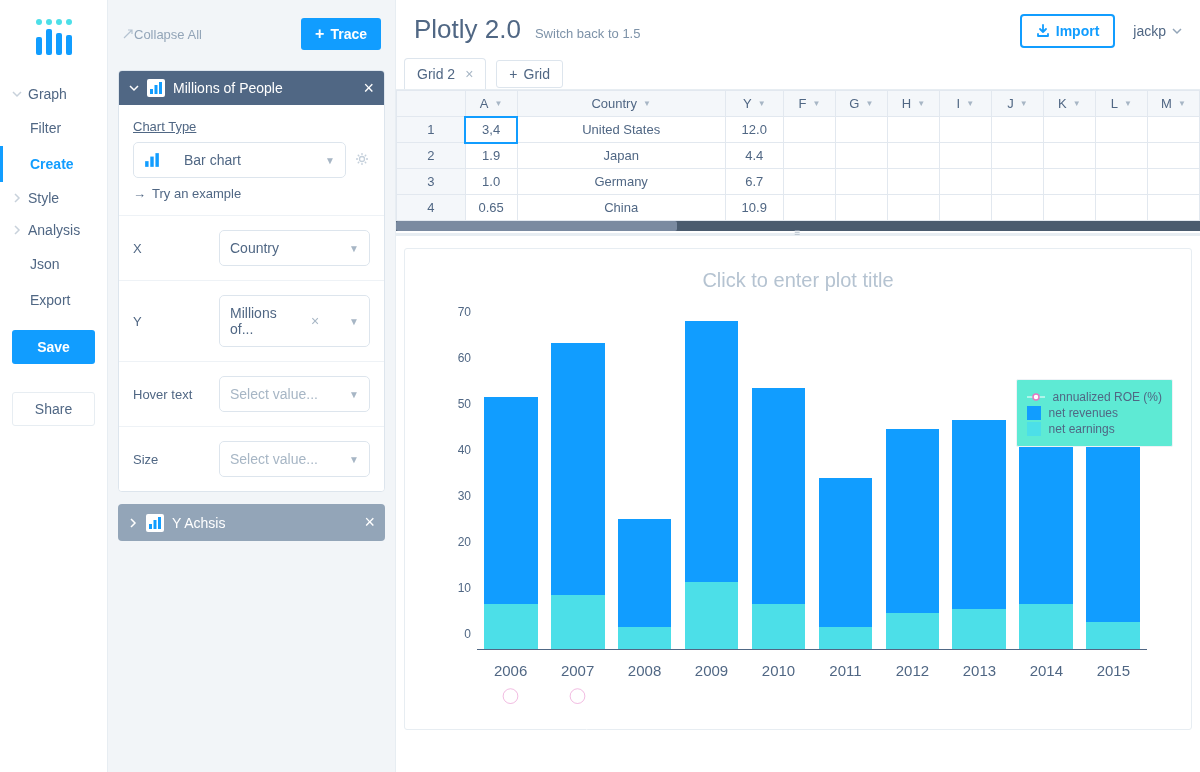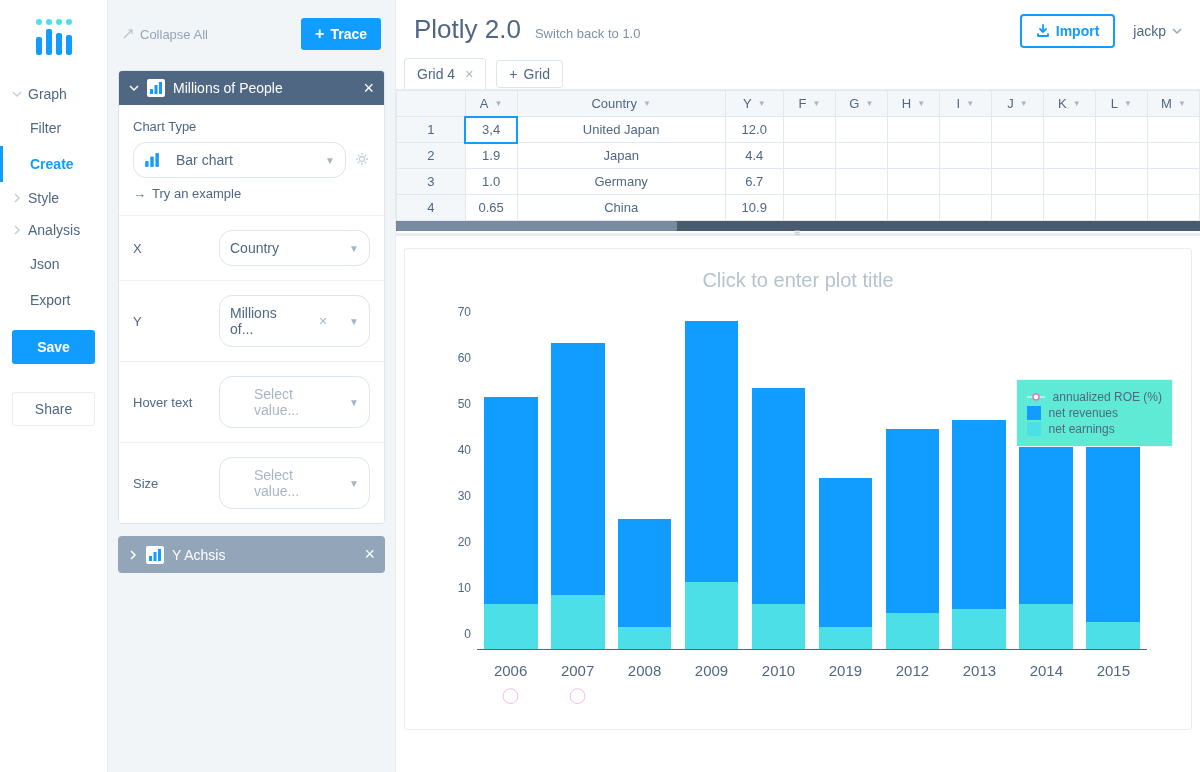--- a/index.html
+++ b/index.html
@@ -12,36 +12,36 @@
 .logo-bars span { width: 6px; background: #119dff; border-radius: 2px; }
 .nav-group { display: flex; align-items: center; padding: 8px 12px; cursor: pointer; color: #506784; font-size: 14px; }
 .nav-chevron { width: 10px; height: 10px; margin-right: 6px; opacity: 0.5; }
 .nav-item { padding: 10px 12px 10px 30px; cursor: pointer; color: #506784; font-size: 14px; }
 .nav-item.active { color: #119dff; font-weight: 600; border-left: 3px solid #119dff; padding-left: 27px; }
 .nav-action { padding: 12px; }
 .btn-primary { background: #119dff; color: #fff; border: none; border-radius: 3px; padding: 9px 8px; font-size: 14px; font-weight: 600; cursor: pointer; width: 100%; }
 .btn-secondary { background: #fff; color: #506784; border: 1px solid #e7edf2; border-radius: 3px; padding: 8px 16px; font-size: 14px; cursor: pointer; width: 100%; }
 .panel { width: 288px; background: #f2f5f8; border-right: 1px solid #e7edf2; padding: 10px; display: flex; flex-direction: column; gap: 12px; }
 .panel-header { display: flex; justify-content: space-between; align-items: center; padding: 8px 4px; }
-.collapse-all { color: #93a5b8; font-size: 13px; display: flex; align-items: center; gap: 6px; cursor: pointer; }
+.collapse-all { color: #93a5b8; font-size: 13px; display: flex; align-items: center; cursor: pointer; }
 .btn-new { background: #119dff; color: #fff; border: none; border-radius: 3px; padding: 8px 14px; font-size: 14px; font-weight: 600; cursor: pointer; display: flex; align-items: center; gap: 6px; }
 .trace-card { background: #fff; border: 1px solid #dde5ed; border-radius: 4px; overflow: hidden; }
 .trace-head { background: #506784; color: #fff; padding: 8px 10px; display: flex; align-items: center; gap: 8px; }
 .trace-head .chev { width: 10px; height: 10px; }
 .trace-head .icn { width: 18px; height: 18px; background: #fff; border-radius: 2px; display: flex; align-items: center; justify-content: center; }
 .trace-head .icn svg { width: 14px; height: 14px; }
 .trace-head .title { flex: 1; font-weight: 500; }
 .trace-head .close { cursor: pointer; font-size: 18px; line-height: 1; }
 .trace-body { padding: 14px; }
-.field-label { font-size: 13px; color: #506784; margin-bottom: 8px; display: block; }
+.field-label { font-size: 13px; color: #506784; margin-bottom: 8px; display: block; text-decoration: underline; }
 .select-row { display: flex; align-items: center; gap: 8px; margin-bottom: 4px; }
-.select-box { flex: 1; border: 1px solid #dde5ed; border-radius: 13px; padding: 9px 10px; display: flex; align-items: center; gap: 16px; cursor: pointer; background: #fff; position: relative; }
+.select-box { flex: 1; border: 1px solid #dde5ed; border-radius: 5px; padding: 9px 10px; display: flex; align-items: center; gap: 24px; cursor: pointer; background: #fff; position: relative; }
 .select-box .bar-icn { width: 16px; height: 16px; }
 .select-box .val { flex: 1; color: #506784; }
-.select-box .val.placeholder { color: #a7b6c5; margin-left: 24px; }
+.select-box .val.placeholder { color: #a7b6c5; }
 .select-box .dd { color: #a7b6c5; font-size: 10px; }
 .select-box .clr { color: #a7b6c5; font-size: 14px; margin-right: 6px; cursor: pointer; }
 .gear { color: #c5d0db; cursor: pointer; }
 .link-example { color: #506784; font-size: 13px; margin-top: 8px; display: flex; align-items: center; gap: 6px; cursor: pointer; }
 .axis-body { background: #fff; }
 .axis-row { display: flex; align-items: center; padding: 14px; border-top: 1px solid #eef2f6; gap: 14px; }
 .axis-row .lbl { width: 72px; font-size: 13px; color: #506784; }
 .axis-row .select-box { flex: 1; }
 .trace-collapsed { background: #93a5b8; color: #fff; border-radius: 4px; padding: 8px 10px; display: flex; align-items: center; gap: 8px; }
 .main { flex: 1; display: flex; flex-direction: column; background: #fff; }
@@ -227,40 +227,40 @@
         </svg>
       </span>
     <span class="title" style="flex:1">Y Achsis</span>
     <span class="close" style="font-size:18px;cursor:pointer">×</span>
   </div>
 </div>
 
 <div class="main">
   <div class="main-header">
     <span class="main-title">Plotly 2.0</span>
-    <span class="switch-link">Switch back to 1.0</span>
+    <span class="switch-link">Switch back to 1.5</span>
     <div class="header-right">
       <button class="btn-import">
         <svg width="14" height="14" viewBox="0 0 14 14">
             <path d="M7 1 V8 M4 5 L7 8 L10 5 M2 10 V12 H12 V10" stroke="#119dff" fill="none" stroke-width="1.8" stroke-linecap="round" stroke-linejoin="round"></path>
           </svg>
         <span>Import</span>
       </button>
       <div class="user">
         <span>jackp</span>
         <svg width="10" height="10" viewBox="0 0 10 10">
             <path d="M1 3 L5 7 L9 3" stroke="#93a5b8" fill="none" stroke-width="1.5"></path>
           </svg>
       </div>
     </div>
   </div>
 
   <div class="tabs">
     <div class="tab">
-      <span>Grid 4</span>
+      <span>Grid 2</span>
       <span class="tc">×</span>
     </div>
     <button class="btn-grid">
       <span>+</span>
       <span>Grid</span>
     </button>
   </div>
 
   <div class="grid-area">
     <table class="sheet">
@@ -346,21 +346,21 @@
                 <span>M</span>
                 <span class="dd">▼</span>
               </div>
             </th>
           </tr>
         </thead>
       <tbody id="sheet-body">
           <tr>
             <td class="rownum">1</td>
             <td class="selected">3,4</td>
-            <td>United Japan</td>
+            <td>United States</td>
             <td>12.0</td>
             <td></td>
             <td></td>
             <td></td>
             <td></td>
             <td></td>
             <td></td>
             <td></td>
             <td></td>
           </tr>
@@ -499,21 +499,21 @@
           <circle cx="75" cy="84" r="1.1" fill="#fff" stroke="#e377c2" stroke-width="0.5" vector-effect="non-scaling-stroke"></circle>
           <circle cx="85" cy="84" r="1.1" fill="#fff" stroke="#e377c2" stroke-width="0.5" vector-effect="non-scaling-stroke"></circle>
           <circle cx="95" cy="86.66666666666667" r="1.1" fill="#fff" stroke="#e377c2" stroke-width="0.5" vector-effect="non-scaling-stroke"></circle>
         </svg>
       <div class="x-axis" id="x-axis">
           <div class="x-tick">2006</div>
           <div class="x-tick">2007</div>
           <div class="x-tick">2008</div>
           <div class="x-tick">2009</div>
           <div class="x-tick">2010</div>
-          <div class="x-tick">2019</div>
+          <div class="x-tick">2011</div>
           <div class="x-tick">2012</div>
           <div class="x-tick">2013</div>
           <div class="x-tick">2014</div>
           <div class="x-tick">2015</div>
         </div>
     </div>
     <div class="legend">
       <div class="legend-row">
         <span class="leg-sw">
             <svg width="18" height="12">

